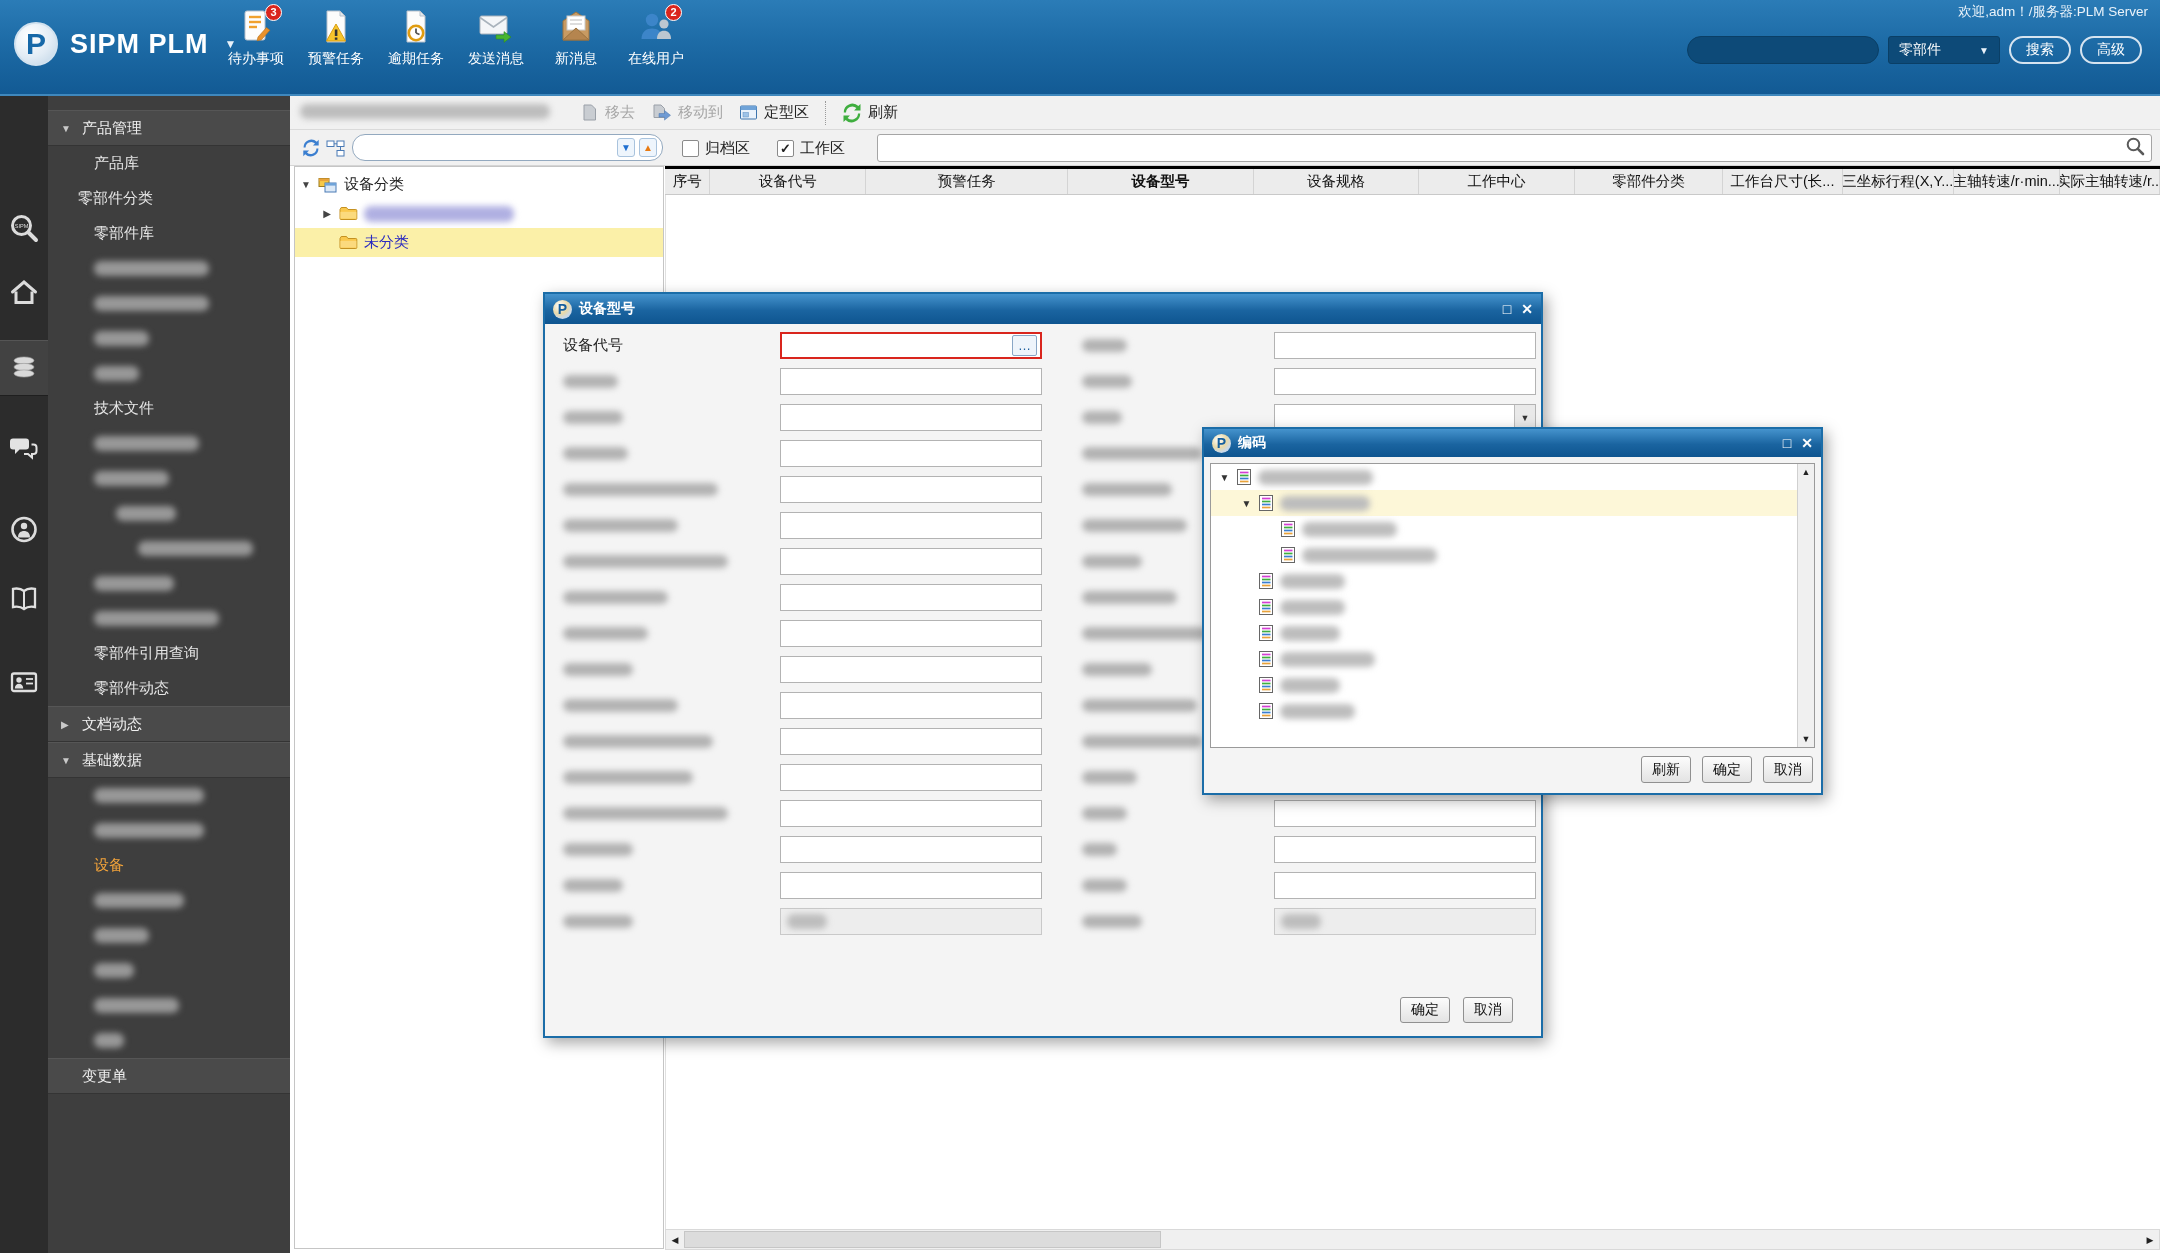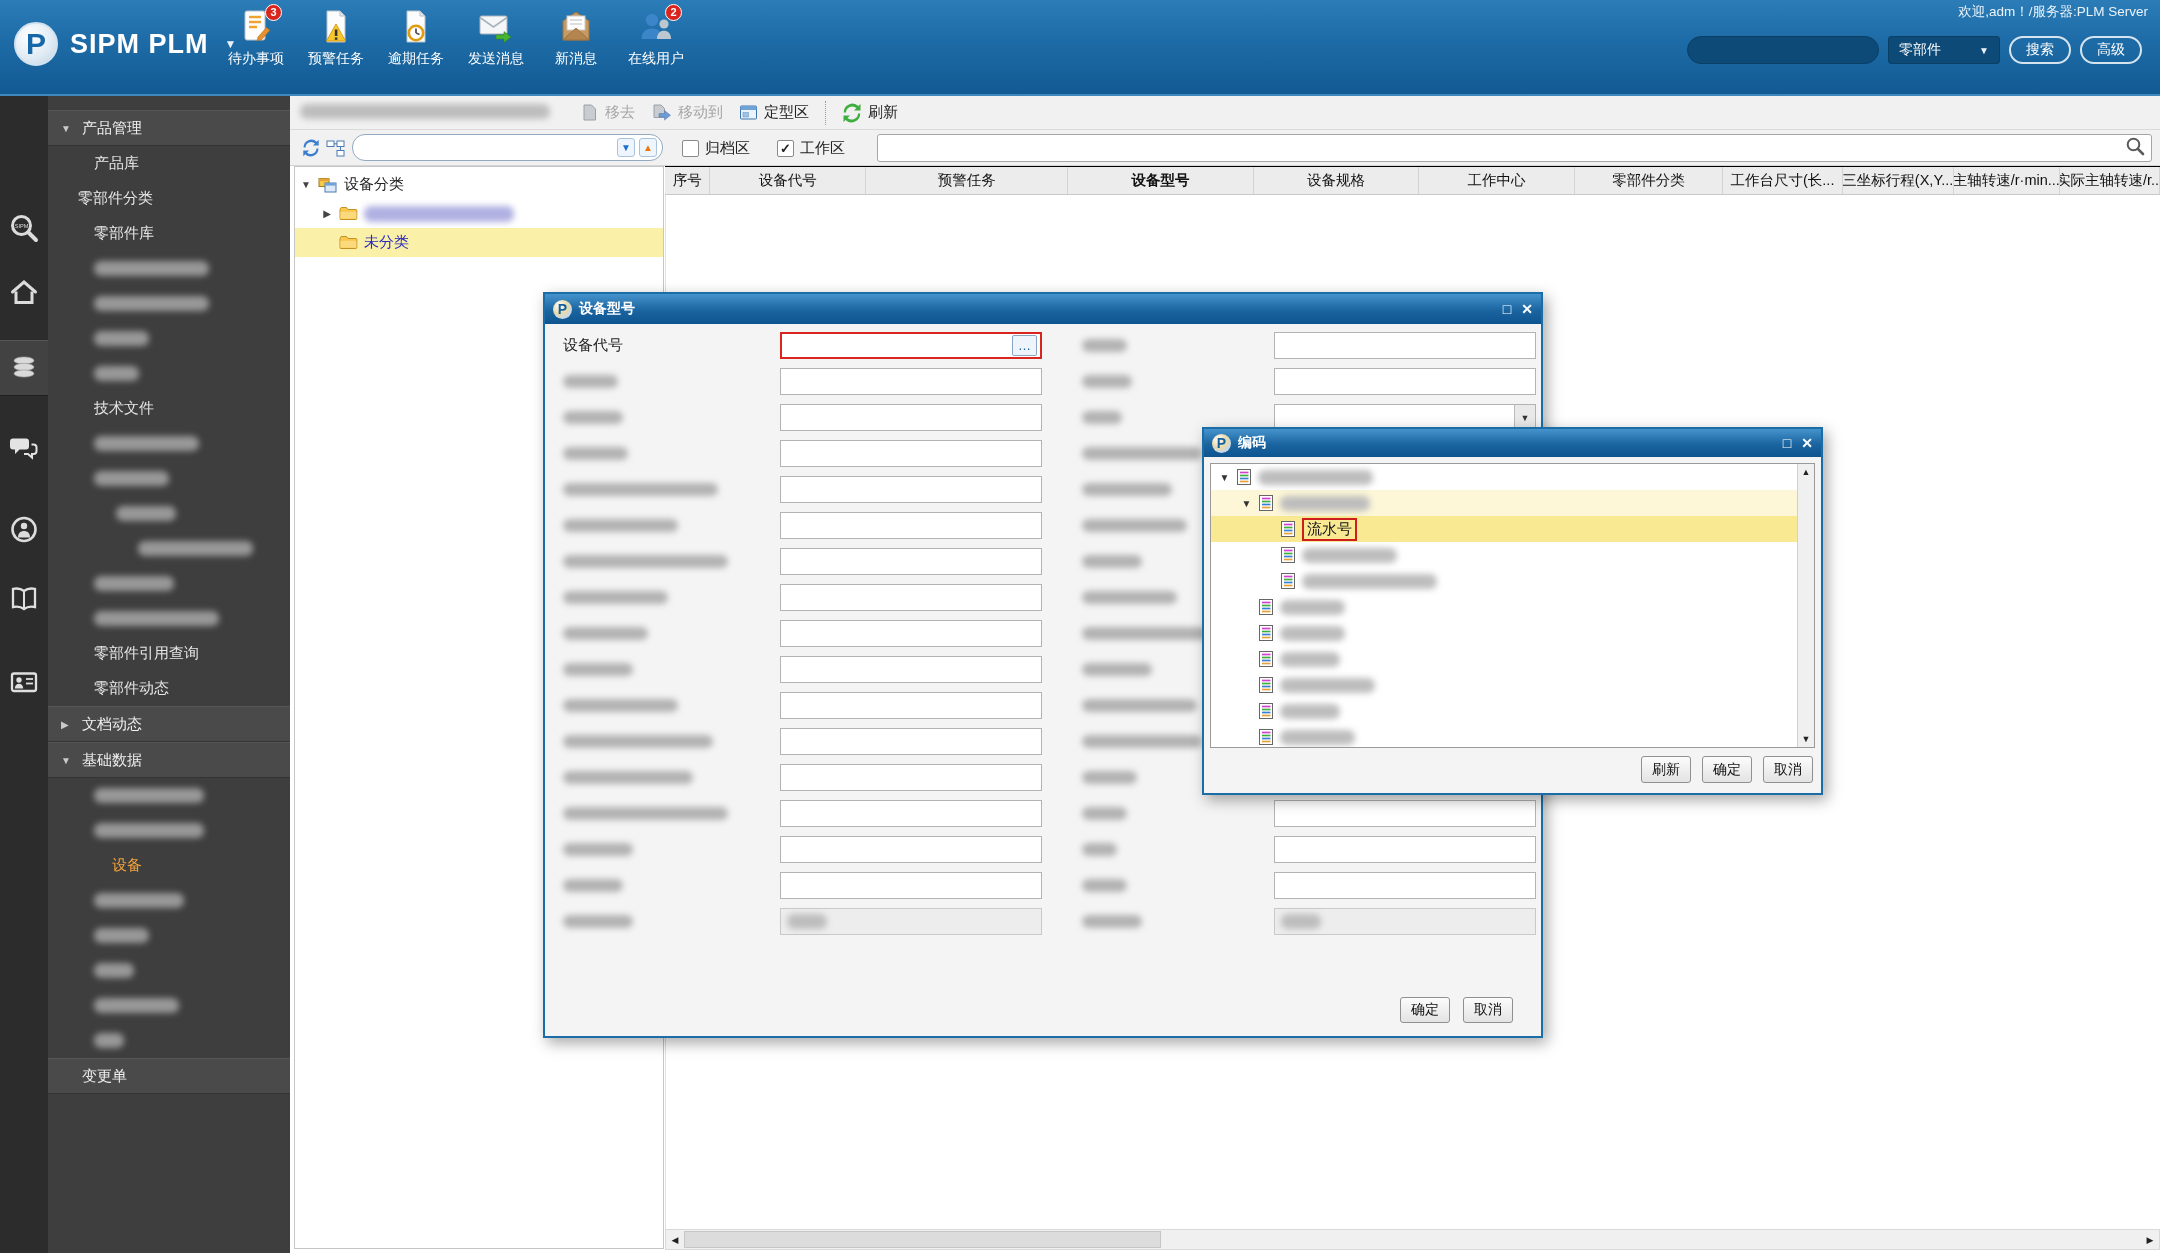--- a/index.html
+++ b/index.html
@@ -76,21 +76,21 @@
     border:1px solid #a5a5a5; border-radius:3px; display:flex; align-items:center; justify-content:flex-end; padding-right:6px; }
 
   #treepanel { position:absolute; left:4px; top:70px; width:370px; bottom:4px; background:#fff;
     border:1px solid #c5c5c5; font-size:15px; padding-top:3px; }
   .trow { height:29px; display:flex; align-items:center; gap:6px; color:#222; }
   .trow .exp { width:12px; font-size:10px; color:#444; text-align:center; }
   .trow.sel { background:#fbf0a8; }
   .tlabel-blue { color:#2a2ac0; }
 
   #thead { position:absolute; left:375px; right:0; top:70px; height:29px; background:#ececec;
-    border-top:1px solid #000000; border-bottom:1px solid #c9c9c9; display:flex; }
+    border-top:3px solid #000000; border-bottom:1px solid #c9c9c9; display:flex; }
   .th { border-right:1px solid #d4d4d4; display:flex; align-items:center; justify-content:center;
     font-size:14.5px; color:#111; white-space:nowrap; overflow:hidden; }
   #tbody { position:absolute; left:375px; right:0; top:99px; bottom:24px; background:#fff; border-left:1px solid #e0e0e0; }
 
   #hscroll { position:absolute; left:375px; right:0; bottom:3px; height:21px; background:#f0f0f0;
     border:1px solid #d9d9d9; }
   .harrow { position:absolute; top:0; width:18px; height:19px; display:flex; align-items:center; justify-content:center;
     font-size:9px; color:#222; }
   .hthumb { position:absolute; left:18px; top:1px; bottom:1px; width:477px; background:#dcdcdc; border:1px solid #c6c6c6; }
 
@@ -329,21 +329,21 @@
       <div class="sgroup">
         <span class="arr">▼</span>
         <span>基础数据</span>
       </div>
       <div class="sitem" style="padding-left: 46px;">
         <span class="redact rd-dark" style="width: 110px;"></span>
       </div>
       <div class="sitem" style="padding-left: 46px;">
         <span class="redact rd-dark" style="width: 110px;"></span>
       </div>
-      <div class="sitem sel" style="padding-left: 64px;">
+      <div class="sitem sel" style="padding-left: 46px;">
         <span>设备</span>
       </div>
       <div class="sitem" style="padding-left: 46px;">
         <span class="redact rd-dark" style="width: 90px;"></span>
       </div>
       <div class="sitem" style="padding-left: 46px;">
         <span class="redact rd-dark" style="width: 55px;"></span>
       </div>
       <div class="sitem" style="padding-left: 46px;">
         <span class="redact rd-dark" style="width: 40px;"></span>
@@ -680,33 +680,20 @@
               <svg width="18" height="18" viewBox="0 0 18 18" xmlns="http://www.w3.org/2000/svg">
                 <rect x="2.5" y="1.5" width="13" height="15" fill="#fff" stroke="#666"></rect>
                 <line x1="5" y1="4.5" x2="13.5" y2="4.5" stroke="#d43fd4" stroke-width="1.7"></line>
                 <line x1="5" y1="7.5" x2="13.5" y2="7.5" stroke="#3fae3f" stroke-width="1.7"></line>
                 <line x1="5" y1="10.5" x2="13.5" y2="10.5" stroke="#3b7fd0" stroke-width="1.7"></line>
                 <line x1="5" y1="13.5" x2="13.5" y2="13.5" stroke="#e8a23a" stroke-width="1.7"></line>
               </svg>
             </span>
             <span class="redact rd-light" style="width: 90px;"></span>
           </div>
-          <div class="ctr yellow" style="padding-left: 52px;">
-            <span class="exp"></span>
-            <span style="display: inline-flex;">
-              <svg width="18" height="18" viewBox="0 0 18 18" xmlns="http://www.w3.org/2000/svg">
-                <rect x="2.5" y="1.5" width="13" height="15" fill="#fff" stroke="#666"></rect>
-                <line x1="5" y1="4.5" x2="13.5" y2="4.5" stroke="#d43fd4" stroke-width="1.7"></line>
-                <line x1="5" y1="7.5" x2="13.5" y2="7.5" stroke="#3fae3f" stroke-width="1.7"></line>
-                <line x1="5" y1="10.5" x2="13.5" y2="10.5" stroke="#3b7fd0" stroke-width="1.7"></line>
-                <line x1="5" y1="13.5" x2="13.5" y2="13.5" stroke="#e8a23a" stroke-width="1.7"></line>
-              </svg>
-            </span>
-            <span class="boxed">流水号</span>
-          </div>
           <div class="ctr" style="padding-left: 52px;">
             <span class="exp"></span>
             <span style="display: inline-flex;">
               <svg width="18" height="18" viewBox="0 0 18 18" xmlns="http://www.w3.org/2000/svg">
                 <rect x="2.5" y="1.5" width="13" height="15" fill="#fff" stroke="#666"></rect>
                 <line x1="5" y1="4.5" x2="13.5" y2="4.5" stroke="#d43fd4" stroke-width="1.7"></line>
                 <line x1="5" y1="7.5" x2="13.5" y2="7.5" stroke="#3fae3f" stroke-width="1.7"></line>
                 <line x1="5" y1="10.5" x2="13.5" y2="10.5" stroke="#3b7fd0" stroke-width="1.7"></line>
                 <line x1="5" y1="13.5" x2="13.5" y2="13.5" stroke="#e8a23a" stroke-width="1.7"></line>
               </svg>

